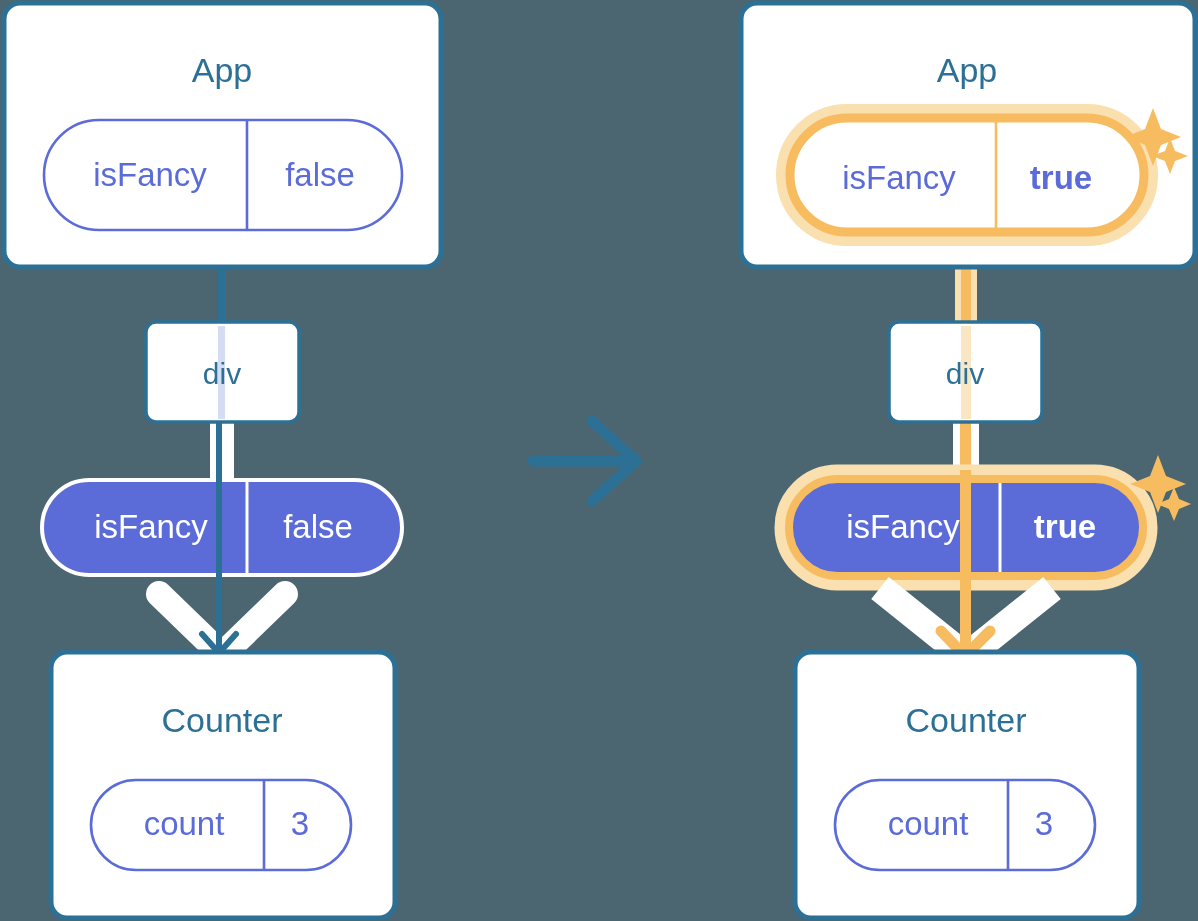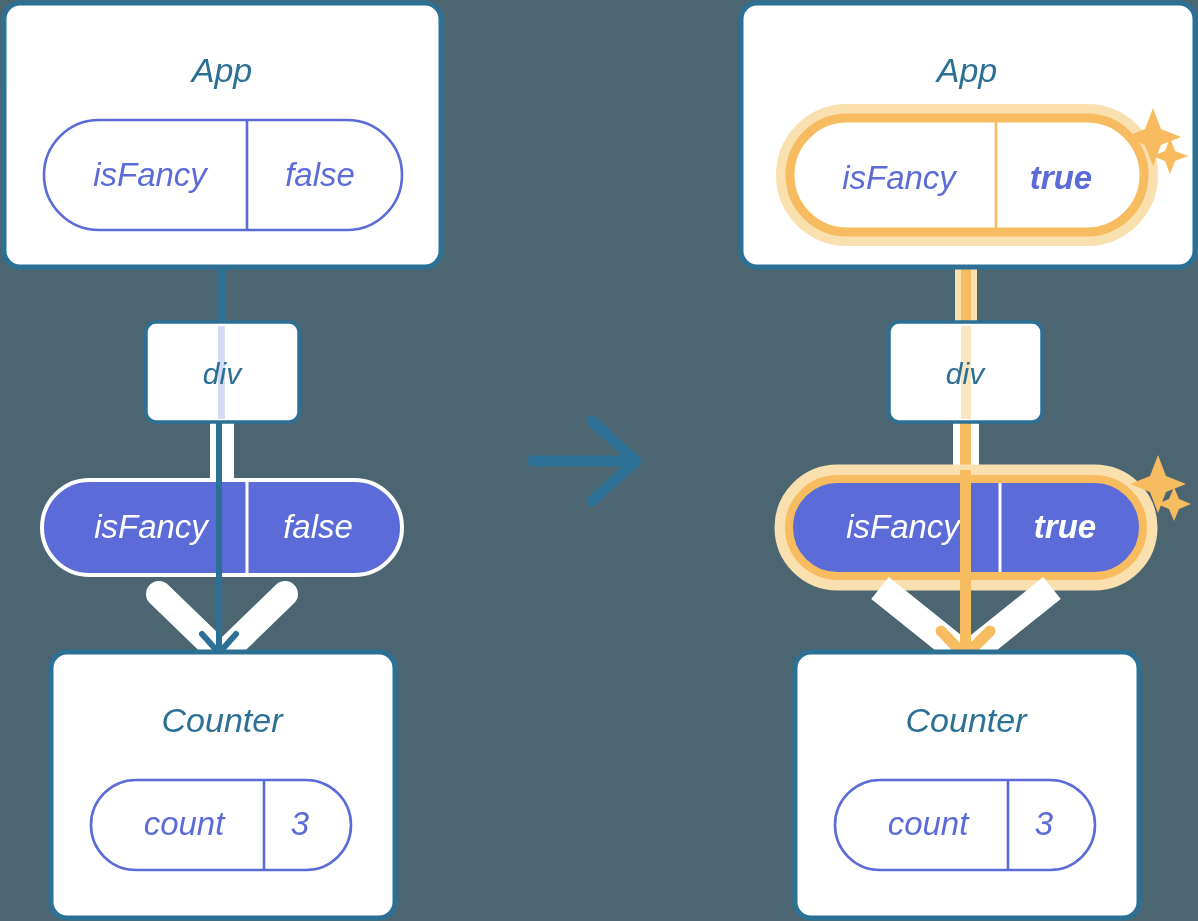--- a/index.html
+++ b/index.html
@@ -10,21 +10,20 @@
   body {
     width: 1198px;
     height: 921px;
     overflow: hidden;
     font-family: "Liberation Sans", sans-serif;
   }
   #stage {
     position: relative;
     width: 1198px;
     height: 921px;
-    font-style: italic;
   }
   svg.diagram {
     display: block;
     width: 1198px;
     height: 921px;
   }
   .node-title {
     font-family: "Liberation Sans", sans-serif;
     font-size: 34px;
     fill: #2d7096;

